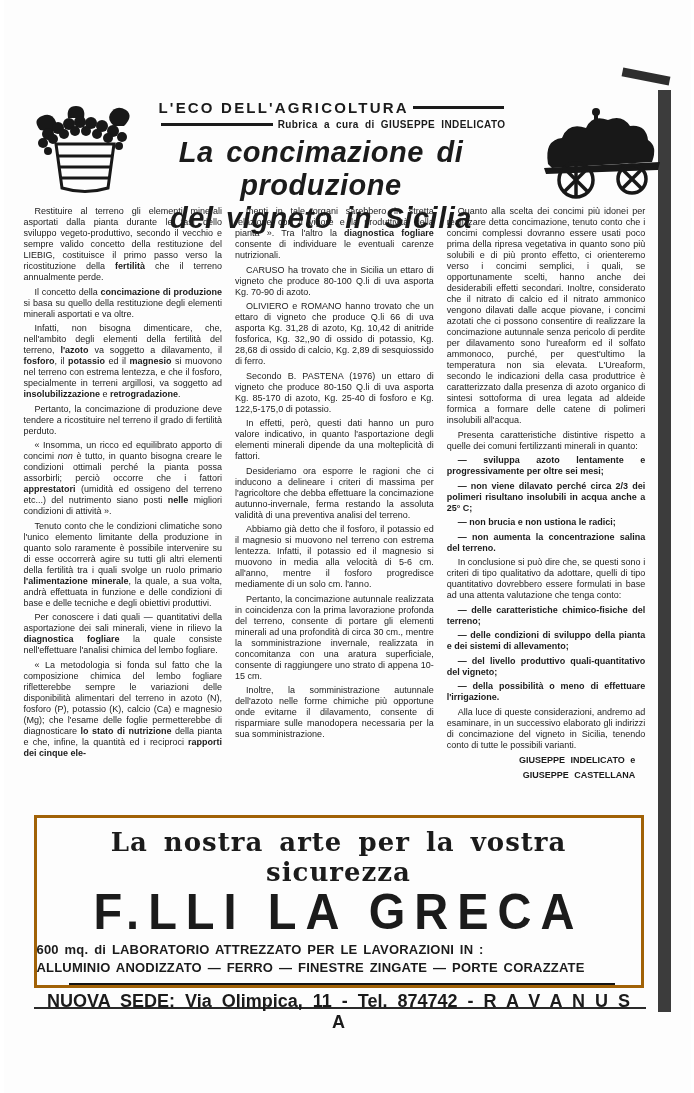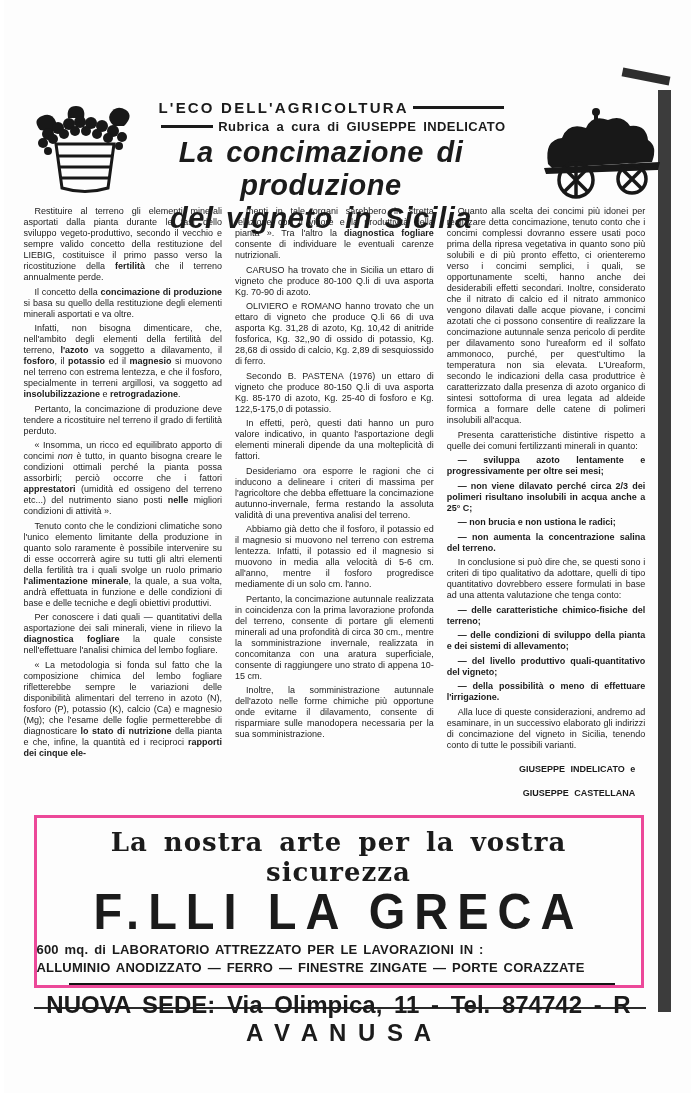--- a/index.html
+++ b/index.html
@@ -14,43 +14,43 @@
   .scan-band{position:absolute;left:654px;top:90px;width:13px;height:922px;background:#3c3c3c;}
   .scan-notch{position:absolute;left:618px;top:72px;width:48px;height:9px;background:#2e2e2e;transform:rotate(11deg);}
   .bottom-rule{position:absolute;left:30px;top:1007px;width:612px;height:2px;background:#2a2a2a;}
 
   
   .masthead-row{position:absolute;left:155px;top:99px;width:345px;display:flex;align-items:center;}
   .masthead{font-weight:bold;font-size:15px;letter-spacing:2.2px;white-space:nowrap;}
   .masthead-rule{flex:1;height:3px;background:var(--ink);margin-left:4px;}
   .rubric-row{position:absolute;left:157px;top:119px;width:345px;display:flex;align-items:center;}
   .rubric-rule{width:118px;height:3px;background:var(--ink);margin-right:5px;}
-  .rubric{font-weight:bold;font-size:13px;letter-spacing:.4px;white-space:nowrap;word-spacing:3px;}
+  .rubric{font-weight:bold;font-size:10px;letter-spacing:.4px;white-space:nowrap;word-spacing:3px;}
   .article-title{position:absolute;left:115px;top:136px;width:405px;text-align:center;
     font-style:italic;font-weight:bold;font-size:29px;line-height:33px;letter-spacing:.5px;word-spacing:4px;}
 
   .illus{position:absolute;}
   .illus-basket{left:22px;top:96px;}
   .illus-cart{left:538px;top:106px;}
 
   
   .columns{position:absolute;left:20px;top:206px;width:622px;display:flex;gap:13px;}
   .col{width:198.6px;font-size:9px;line-height:11px;text-align:justify;}
   .col p{text-indent:11px;margin:0 0 3.5px 0;}
-  .signature{font-weight:bold;text-align:right;padding-right:10px;margin-top:12px;line-height:12px;word-spacing:3px;}
+  .signature{font-weight:bold;text-align:right;padding-right:10px;margin-top:3px;line-height:12px;word-spacing:3px;}
 
   
-  .ad-box{position:absolute;left:30px;top:815px;width:610px;height:173px;border:3px solid #ec4899;background:var(--paper);}
+  .ad-box{position:absolute;left:30px;top:815px;width:610px;height:173px;border:3px solid #a16207;background:var(--paper);}
   .ad-tagline{font-family:"DejaVu Serif",serif;font-weight:bold;font-size:26px;text-align:center;margin-top:9px;letter-spacing:1px;word-spacing:6px;}
   .ad-company{font-weight:bold;font-size:47px;line-height:47px;text-align:center;letter-spacing:9px;margin-top:1px;transform:scaleY(1.05);}
   .ad-line{font-weight:bold;font-size:13px;text-align:left;letter-spacing:.2px;word-spacing:2px;}
   .ad-line1{margin-top:7px;}
   .ad-line2{margin-top:3px;}
   .ad-divider{height:2px;background:#141414;margin:8px 26px 0 32px;}
-  .ad-address{font-weight:bold;font-size:24px;text-align:center;margin-top:6px;word-spacing:5px;}
+  .ad-address{font-weight:bold;font-size:18px;text-align:center;margin-top:6px;word-spacing:5px;}
 </style>
 </head>
 <body>
 
 <div class="page">
 
   <div class="scan-notch"></div>
   <div class="scan-band"></div>
   <div class="bottom-rule"></div>
 

